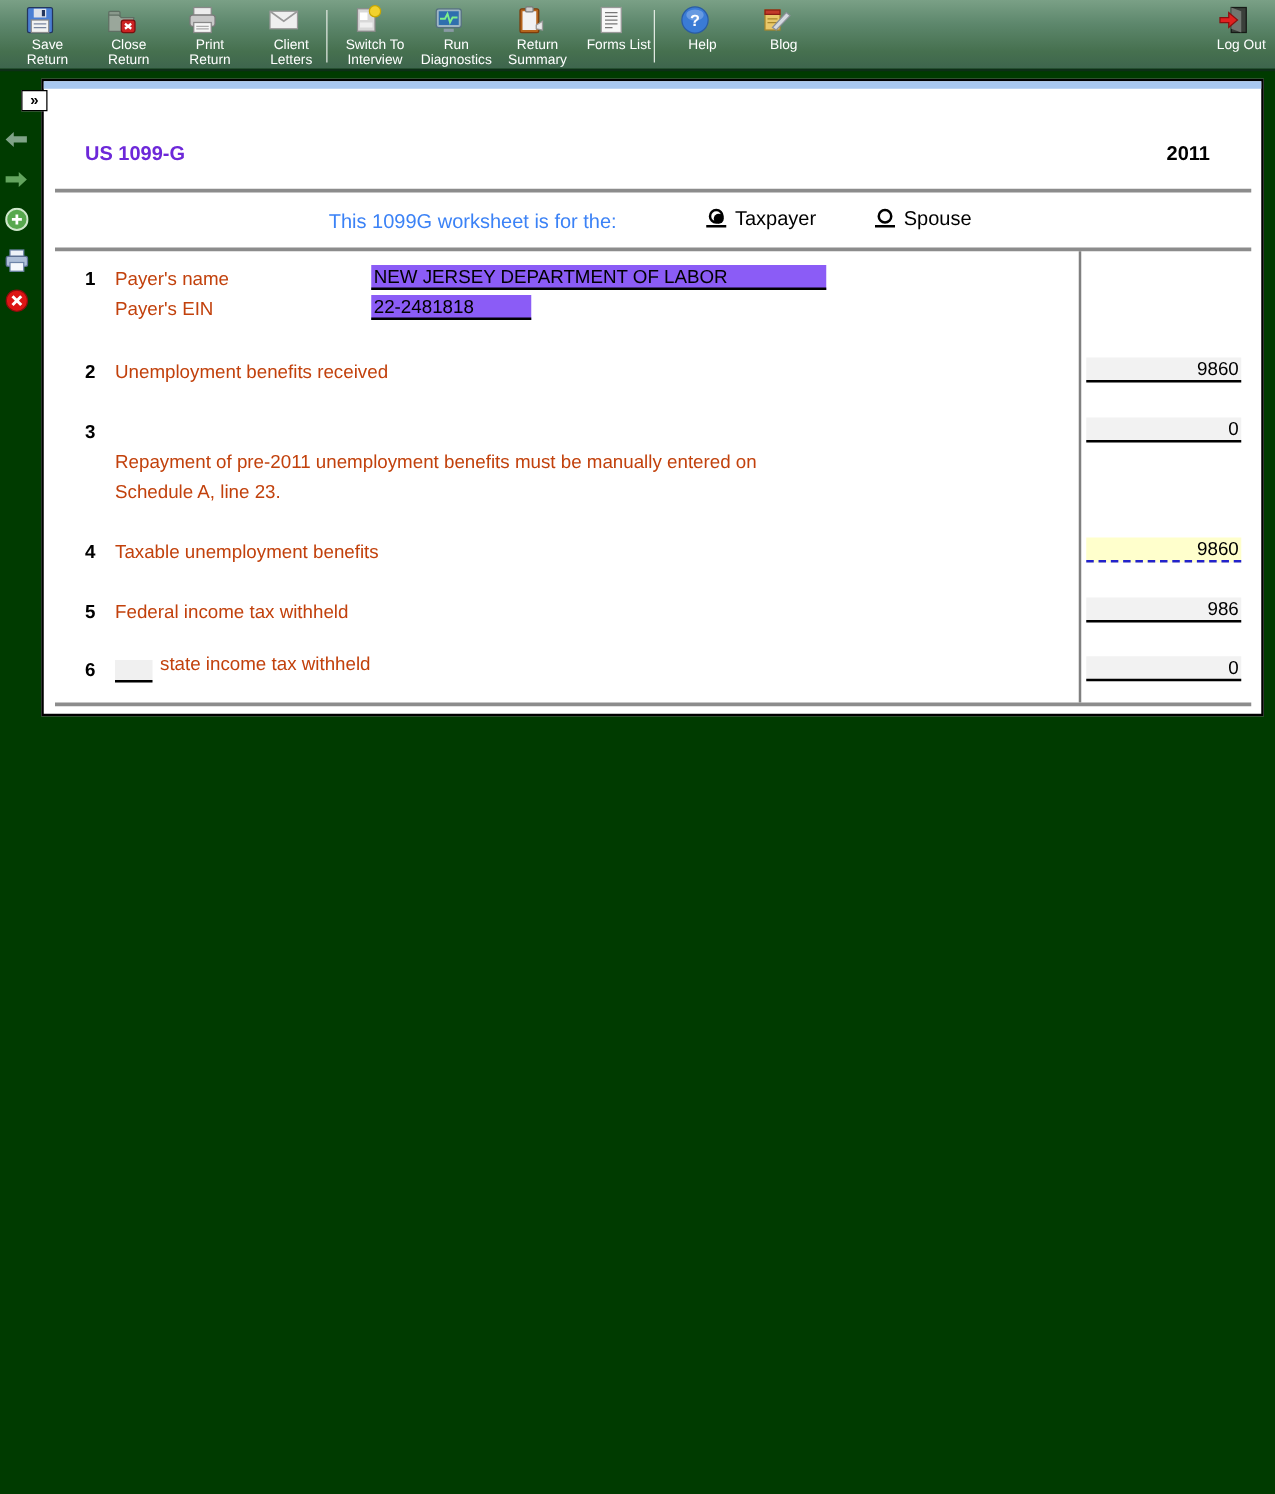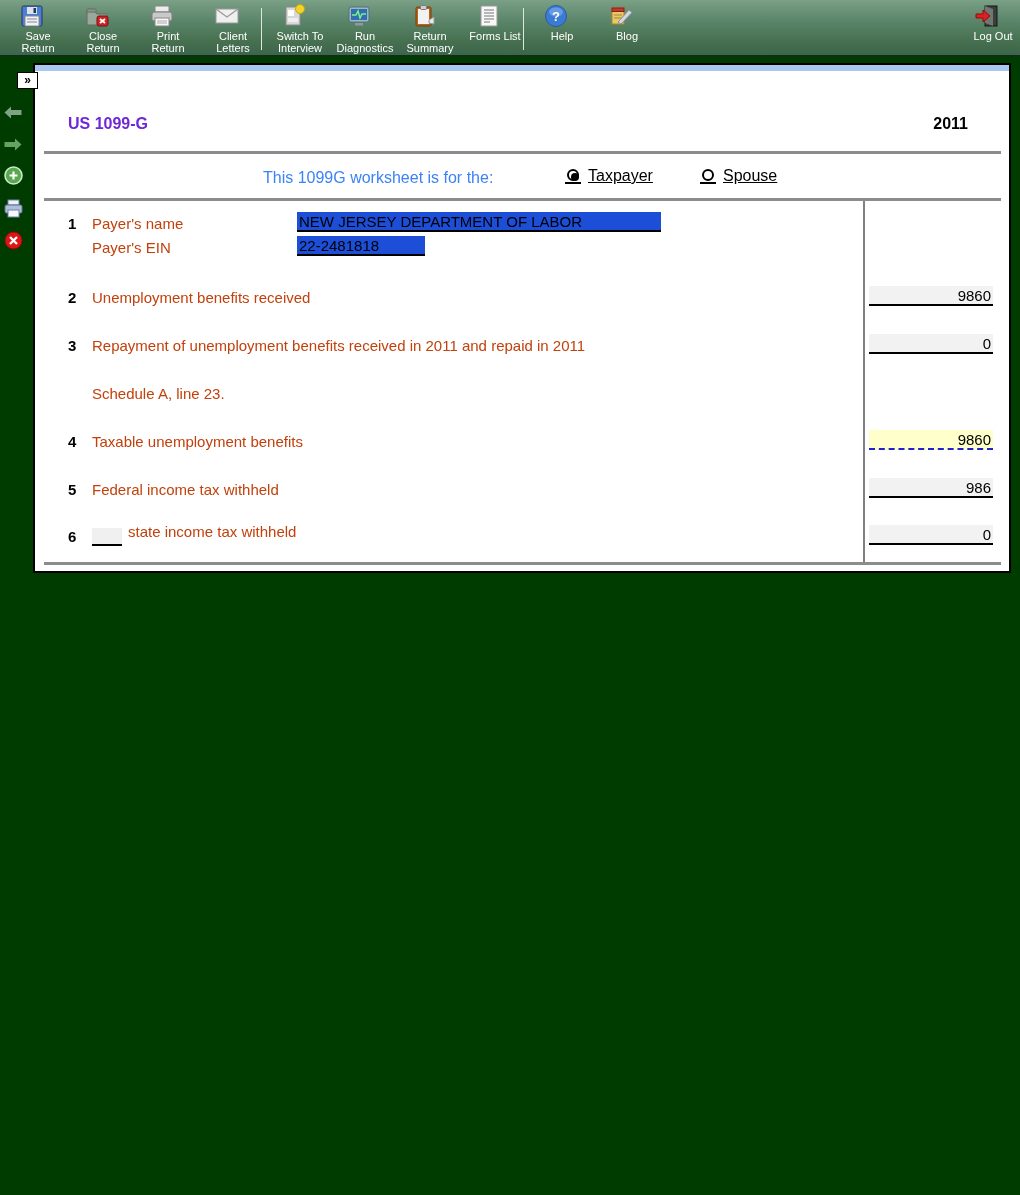--- a/index.html
+++ b/index.html
@@ -47,37 +47,37 @@
   .page-top-strip { position:absolute; left:0; top:0; width:100%; height:6px; background:#a8c8f0; }
 
   .formid  { position:absolute; left:33px;  top:50px; font-size:16px; font-weight:bold; color:#6d28d9; }
   .ftitle  { position:absolute; left:0;     top:50px; width:952px; text-align:center; font-size:16px; font-weight:bold; color:#000; }
   .fyear   { position:absolute; right:41px; top:50px; font-size:16px; font-weight:bold; color:#000;margin-left:28px; }
 
   .hrule { position:absolute; left:9px; width:957px; height:3px; background:#8c8c8c; }
   .vdiv  { position:absolute; left:828px; top:136px; width:2px; height:361px; background:#808080; }
 
   .sel-prompt { position:absolute; left:228px; top:104px; font-size:16px; color:#3b82f6; }
-  .radio-group { position:absolute; top:102px; display:flex; align-items:center; cursor:pointer;text-decoration:underline; }
+  .radio-group { position:absolute; top:102px; display:flex; align-items:flex-start; cursor:pointer; }
   .radio-wrap { display:inline-block; border-bottom:2px solid #000; padding:0 2px 1px 2px; }
   .radio {
     display:block; width:12px; height:12px; border:2px solid #000; border-radius:50%;
     position:relative; background:#fff;
   }
   .radio.selected::after {
     content:""; position:absolute; left:2px; top:2px; width:8px; height:8px;
     border-radius:50%; background:#000;
   }
   .radio-label { font-size:16px; color:#000; margin-left:7px; }
 
   .lnum  { position:absolute; left:33px; font-size:15px; font-weight:bold; color:#000; }
   .ltext { position:absolute; left:57px; font-size:15px; color:#c2410c; white-space:nowrap; }
 
   .tfield {
-    position:absolute; background:#1d4ed8; border-bottom:2px solid #000;
+    position:absolute; background:#8b5cf6; border-bottom:2px solid #000;
     font-size:15px; color:#000; padding:1px 2px 0 2px; height:20px; white-space:nowrap;
   }
   .amt {
     position:absolute; left:834px; width:124px; height:20px;
     background:#f2f2f2; border-bottom:2px solid #000;
     font-size:15px; color:#000; text-align:right; padding:1px 2px 0 0;
   }
   .amt.focused {
     background:#ffffcc; border-bottom:2px dashed #2222cc;
   }
@@ -301,22 +301,22 @@
   <div class="tfield" style="left:262px; top:147px; width:364px;">NEW JERSEY DEPARTMENT OF LABOR</div>
 
   <div class="ltext" style="top:174px">Payer's EIN</div>
   <div class="tfield" style="left:262px; top:171px; width:128px;">22-2481818</div>
 
   <div class="lnum" style="top:224px">2</div>
   <div class="ltext" style="top:224px">Unemployment benefits received</div>
   <div class="amt" style="top:221px">9860</div>
 
   <div class="lnum" style="top:272px">3</div>
-  <div class="ltext" style="top:272px">Repayment of unemployment benefits received in 2011 and repaid in 2011</div>
   <div class="amt" style="top:269px">0</div>
+  <div class="ltext" style="top:296px">Repayment of pre-2011 unemployment benefits must be manually entered on</div>
   <div class="ltext" style="top:320px">Schedule A,  line 23.</div>
 
   <div class="lnum" style="top:368px">4</div>
   <div class="ltext" style="top:368px">Taxable unemployment benefits</div>
   <div class="amt focused" style="top:365px">9860</div>
 
   <div class="lnum" style="top:416px">5</div>
   <div class="ltext" style="top:416px">Federal income tax withheld</div>
   <div class="amt" style="top:413px">986</div>
 

